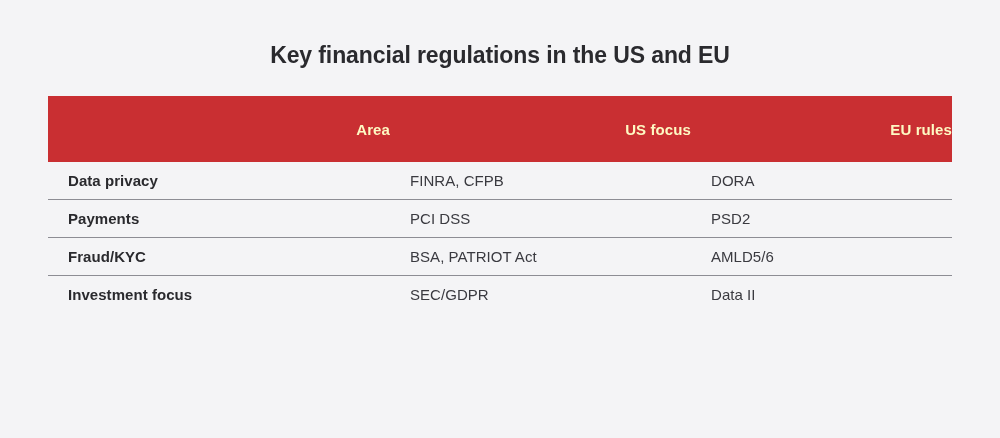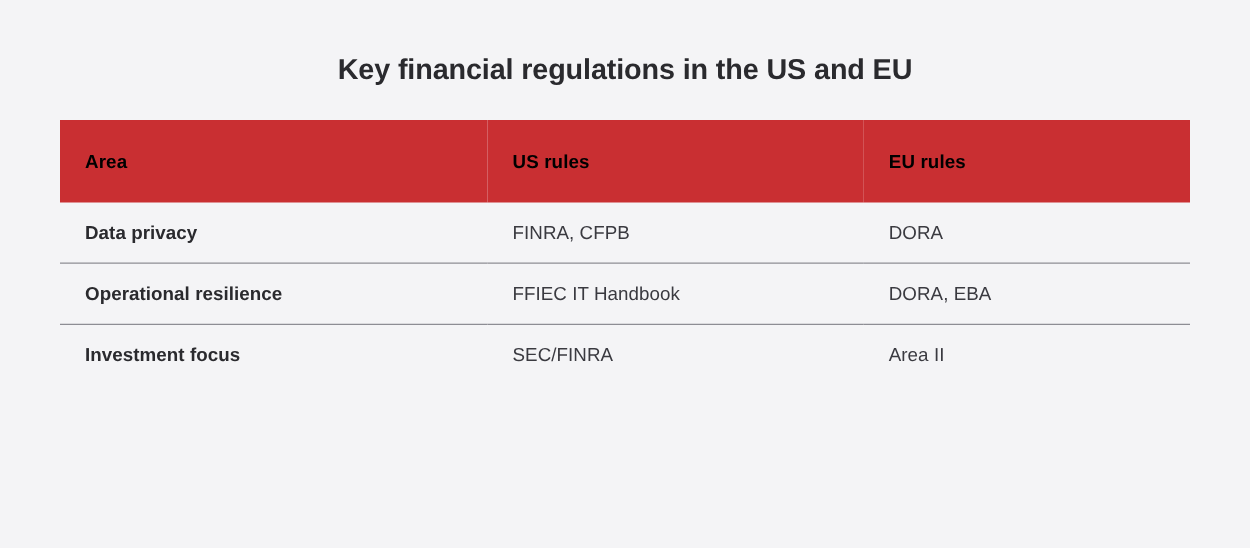--- a/index.html
+++ b/index.html
@@ -47,33 +47,33 @@
     border-collapse: collapse;
     table-layout: fixed;
   }
 
   table.reg-table col.c1 { width: 342px; }
   table.reg-table col.c2 { width: 301px; }
   table.reg-table col.c3 { width: 261px; }
 
   table.reg-table thead th {
     background: #c92f32;
-    color: #000000;
+    color: #fef9c3;
     font-size: 15px;
     font-weight: bold;
-    text-align: left;
+    text-align: right;
     height: 66px;
     padding: 0 0 0 20px;
     vertical-align: middle;
     border: none;
     letter-spacing: 0.1px;
   }
 
   table.reg-table tbody td {
-    height: 48px;
+    height: 37px;
     padding: 0 0 0 20px;
     vertical-align: middle;
     font-size: 15px;
     color: #3a3a40;
     border-bottom: 1px solid #8d8d94;
     background: transparent;
     letter-spacing: 0.05px;
   }
 
   table.reg-table tbody tr:last-child td {
@@ -95,37 +95,42 @@
   <div class="table-wrap">
     <table class="reg-table">
       <colgroup>
         <col class="c1">
         <col class="c2">
         <col class="c3">
       </colgroup>
       <thead>
         <tr>
           <th>Area</th>
-          <th>US rules</th>
+          <th>US focus</th>
           <th>EU rules</th>
         </tr>
       </thead>
       <tbody>
         <tr>
           <td class="area-cell">Data privacy</td>
           <td>FINRA, CFPB</td>
           <td>DORA</td>
         </tr>
         <tr>
-          <td class="area-cell">Operational resilience</td>
-          <td>FFIEC IT Handbook</td>
-          <td>DORA, EBA</td>
+          <td class="area-cell">Payments</td>
+          <td>PCI DSS</td>
+          <td>PSD2</td>
+        </tr>
+        <tr>
+          <td class="area-cell">Fraud/KYC</td>
+          <td>BSA, PATRIOT Act</td>
+          <td>AMLD5/6</td>
         </tr>
         <tr>
           <td class="area-cell">Investment focus</td>
-          <td>SEC/FINRA</td>
-          <td>Area II</td>
+          <td>SEC/GDPR</td>
+          <td>Data II</td>
         </tr>
       </tbody>
     </table>
   </div>
 
 </div>
 
 </body></html>

